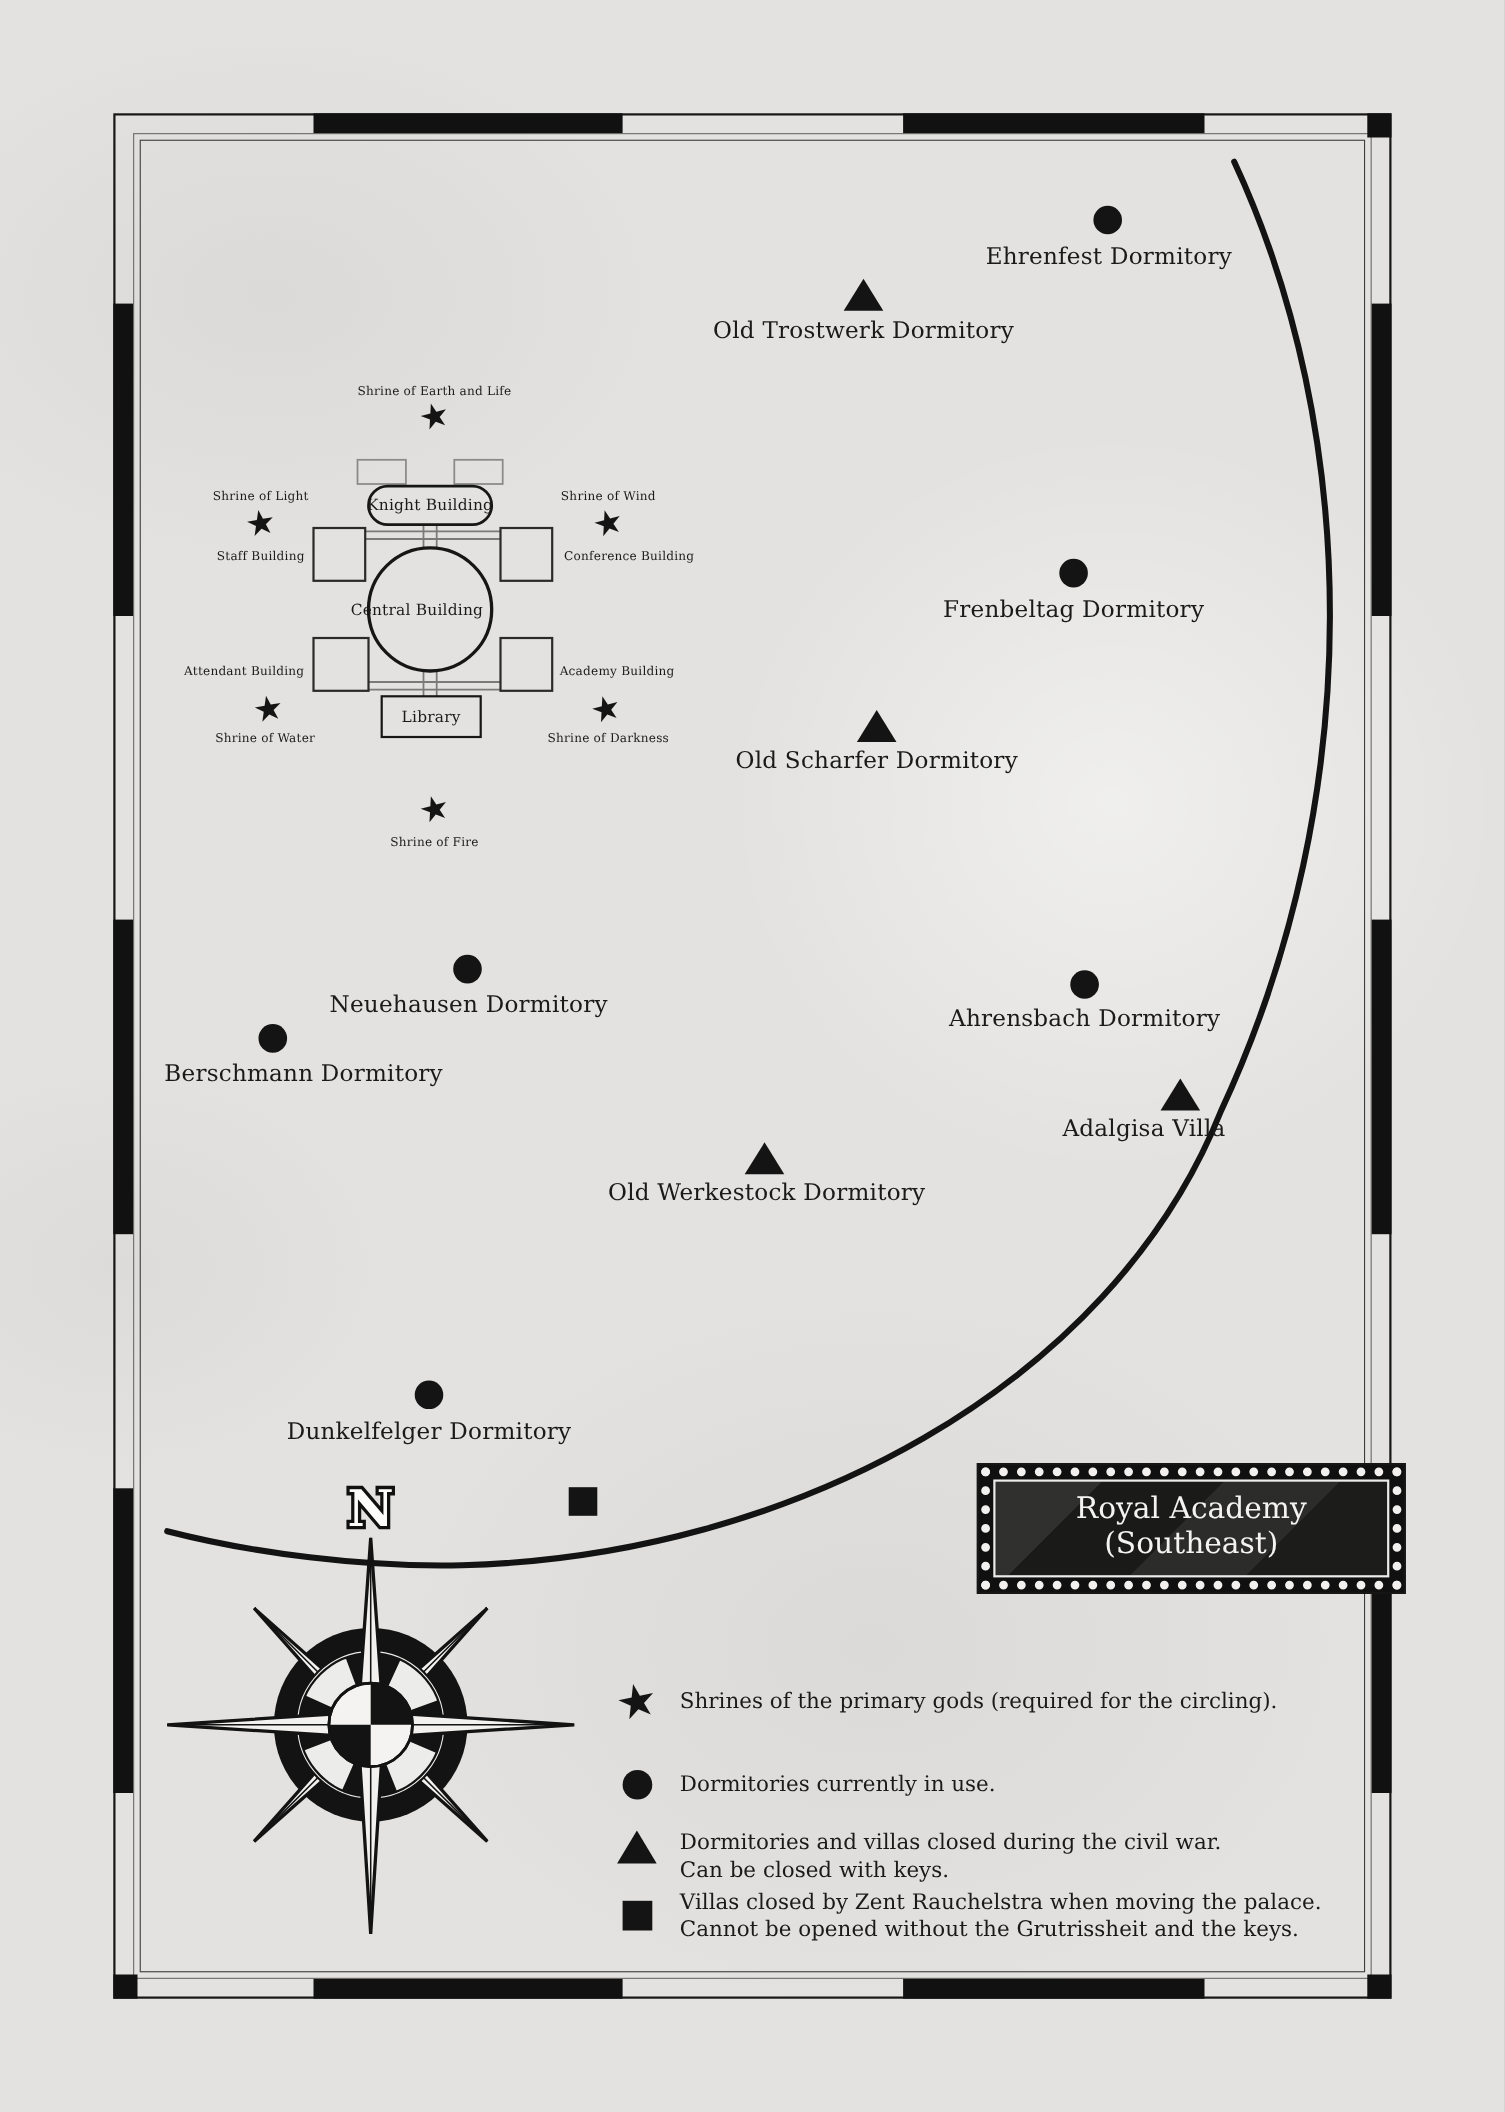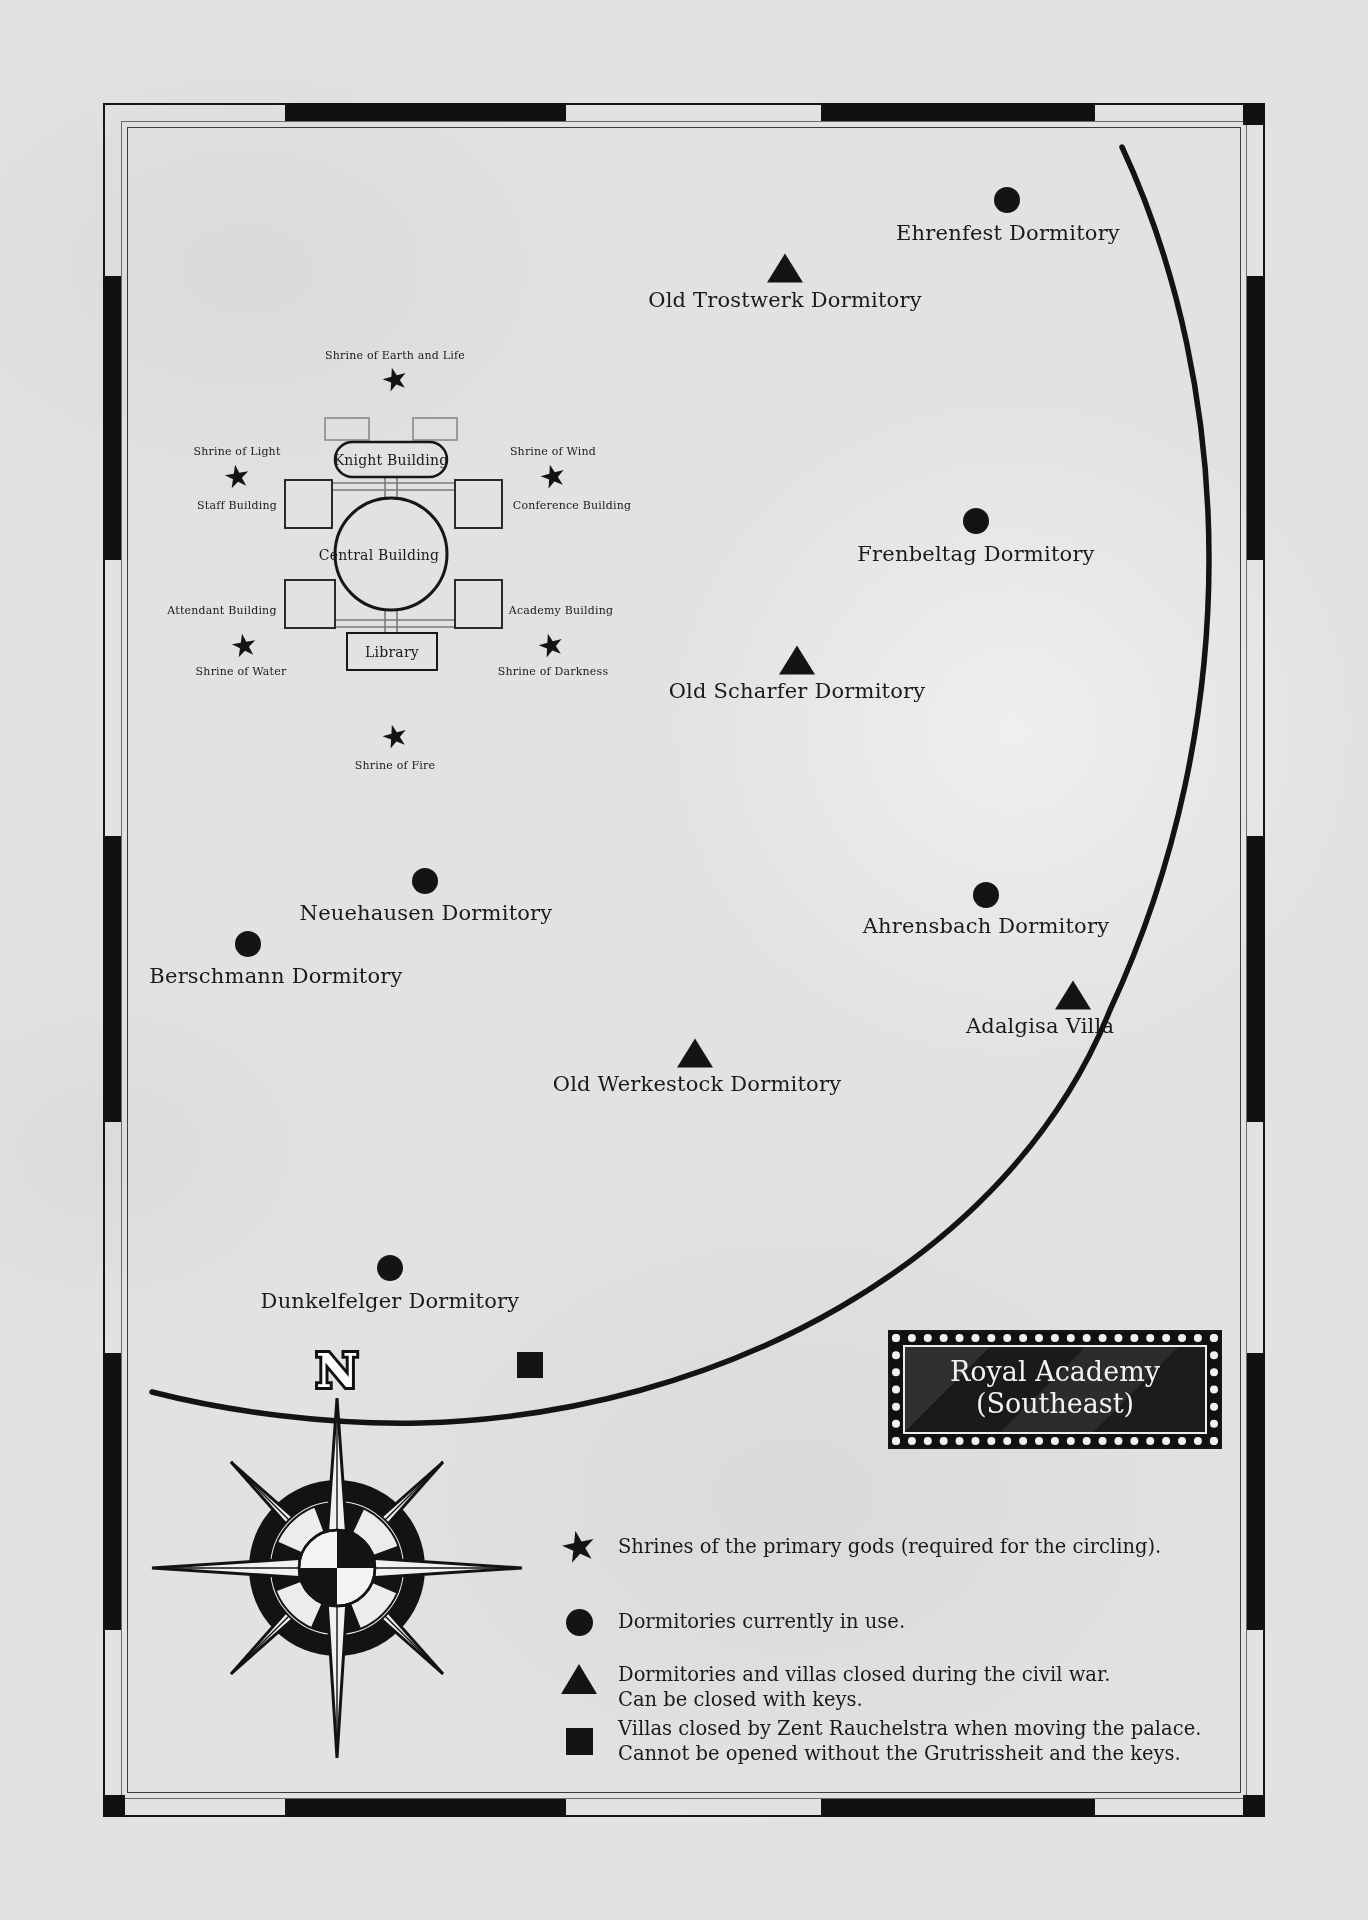--- a/index.html
+++ b/index.html
@@ -31,21 +31,21 @@
   .map-label.small{font-size:11px;}
   .map-label.bldg{font-size:14px;}
   
   .marker{position:absolute;transform:translate(-50%,-50%);}
   .dot{width:26px;height:26px;border-radius:50%;background:#141414;}
   .tri{width:0;height:0;border-left:18px solid transparent;border-right:18px solid transparent;border-bottom:29px solid #141414;}
   .sqm{width:26px;height:26px;background:#141414;}
   .star{position:absolute;font-family:"DejaVu Sans","Liberation Sans",sans-serif;
     font-size:31px;color:#141414;line-height:1;}
   
-  .title-box{position:absolute;left:888px;top:1330px;width:334px;background:#101010;border:2px solid #161616;padding:2px;}
+  .title-box{position:absolute;left:888px;top:1330px;width:390px;background:#101010;border:2px solid #161616;padding:2px;}
   .title-dots{border:8px dotted #f2f1ef;background:#101010;padding:3px;}
   .title-panel{
     border:2px solid #ececea;color:#f4f3f1;text-align:center;padding:9px 8px 11px;
     background:
       linear-gradient(135deg, rgba(255,255,255,0.06) 0 22%, rgba(0,0,0,0.25) 22% 47%, rgba(255,255,255,0.04) 47% 71%, rgba(0,0,0,0.2) 71%),
       #232322;
     font-size:27px;line-height:1.2;
   }
   
   .legend-row{position:absolute;left:556px;display:flex;gap:16px;}

